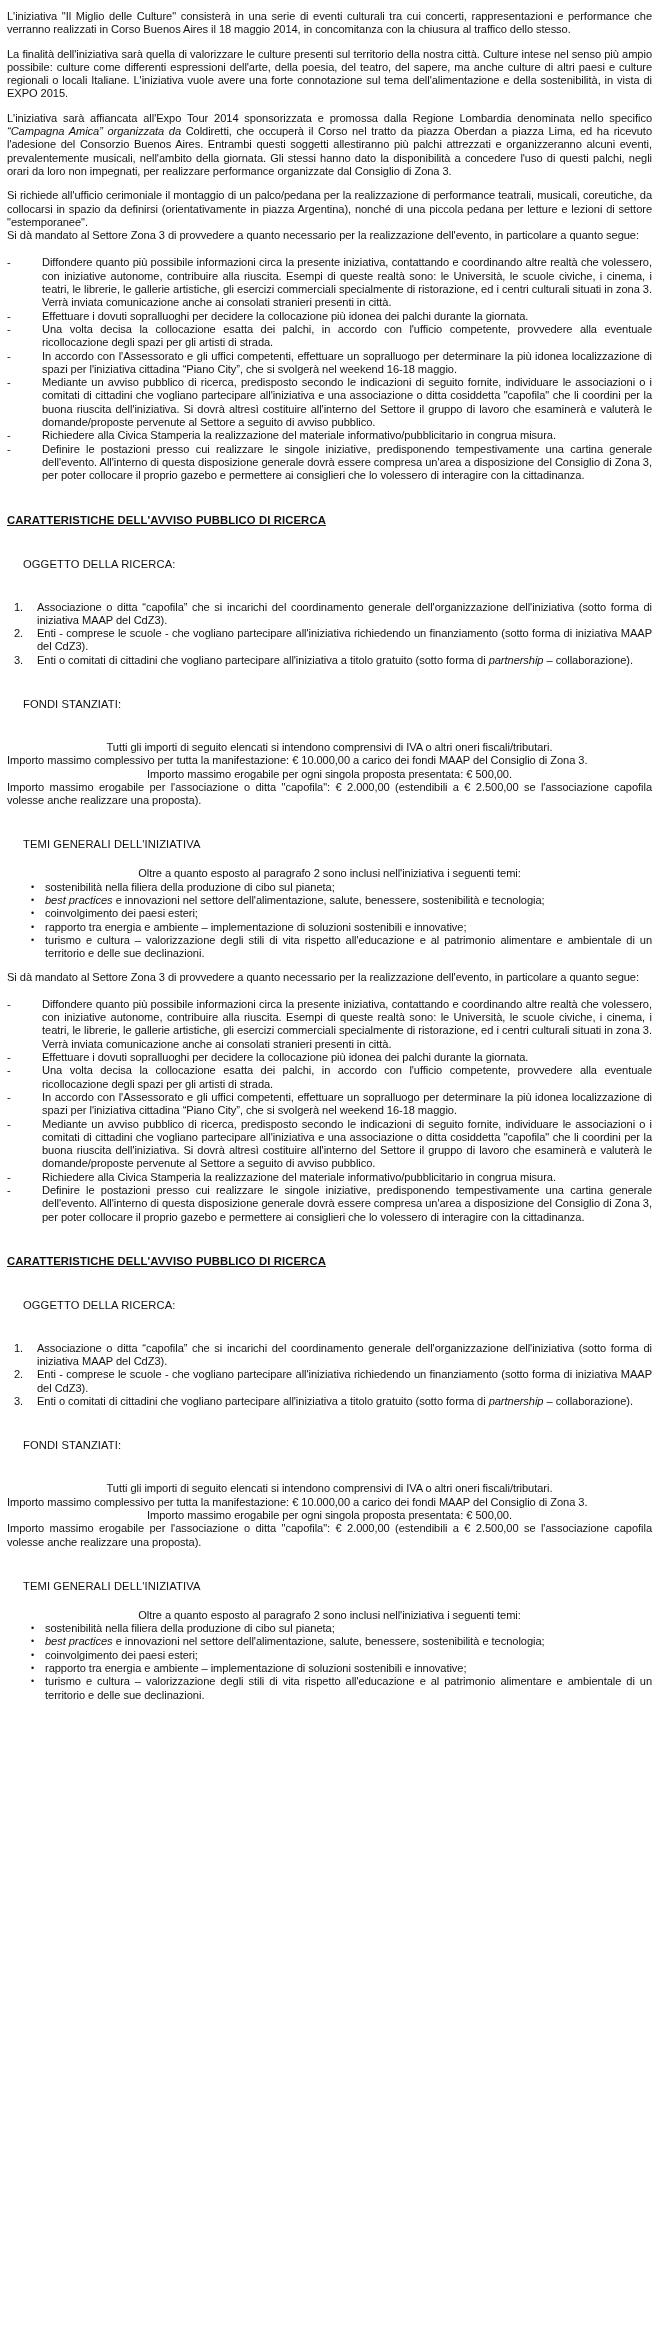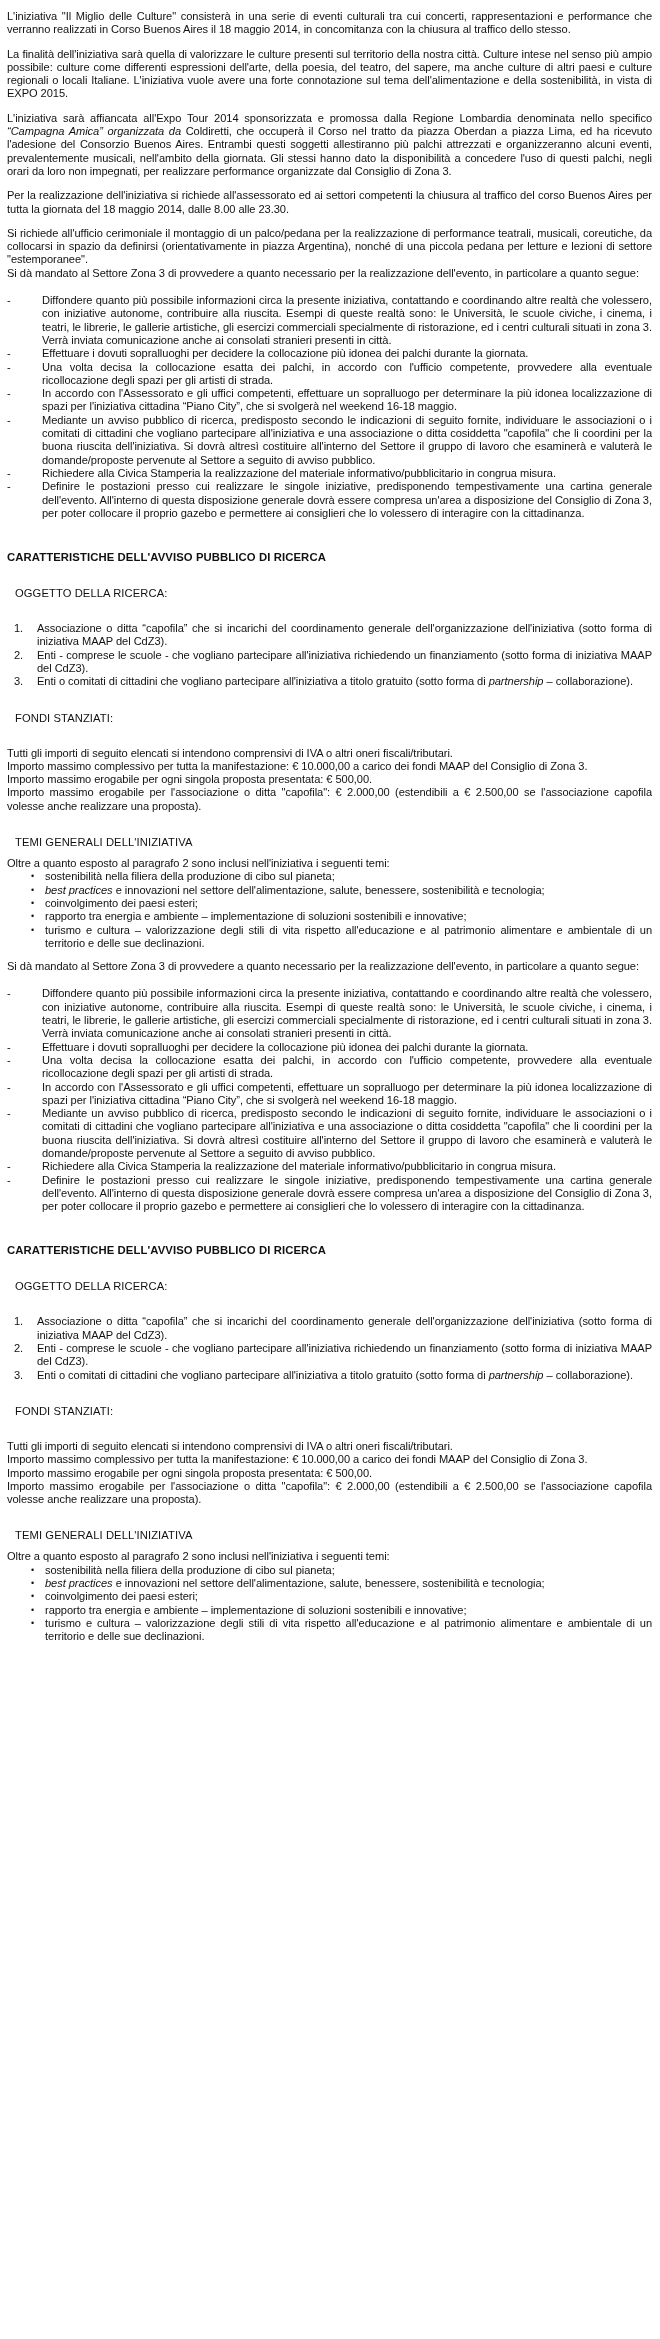--- a/index.html
+++ b/index.html
@@ -38,35 +38,36 @@
     margin: 0 0 0 0;
     font-size: 11.1px;
     line-height: 13.3px;
     text-align: justify;
     letter-spacing: -0.06px;
   }
   p.plain {
     margin: 0;
     font-size: 11.1px;
     line-height: 13.3px;
-    text-align: left;
+    text-align: center;
     letter-spacing: -0.06px;
   }
   .gap-sm { height: 10px; }
   .gap-md { height: 14px; }
   .gap-xl { height: 30px; }
   h2.heading {
     margin: 0;
     font-size: 11.3px;
     line-height: 14px;
     font-weight: bold;
     letter-spacing: 0.1px;
+    text-decoration: underline;
   }
   h3.subheading {
-    margin: 8px;
+    margin: 16px;
     font-size: 11.2px;
     line-height: 14px;
     font-weight: normal;
     letter-spacing: 0.1px;
   }
   
   ul.dash-list {
     list-style: none;
     margin: 0;
     padding: 0;
@@ -141,21 +142,20 @@
 
 <div class="page">
   <div class="doc">
 
     <p class="para">L'iniziativa "Il Miglio delle Culture" consisterà in una serie di eventi culturali tra cui concerti, rappresentazioni e performance che verranno realizzati in Corso Buenos Aires il 18 maggio 2014, in concomitanza con la chiusura al traffico dello stesso.</p>
 
     <p class="para">La finalità dell'iniziativa sarà quella di valorizzare le culture presenti sul territorio della nostra città. Culture intese nel senso più ampio possibile: culture come differenti espressioni dell'arte, della poesia, del teatro, del sapere, ma anche culture di altri paesi e culture regionali o locali Italiane. L'iniziativa vuole avere una forte connotazione sul tema dell'alimentazione e della sostenibilità, in vista di EXPO 2015.</p>
 
     <p class="para"><span>L'iniziativa sarà affiancata all'Expo Tour 2014 sponsorizzata e promossa dalla Regione Lombardia denominata nello specifico </span><i class="it">“Campagna Amica” organizzata da</i><span> Coldiretti, che occuperà il Corso nel tratto da piazza Oberdan a piazza Lima, ed ha ricevuto l'adesione del Consorzio Buenos Aires. Entrambi questi soggetti allestiranno più palchi attrezzati e organizzeranno alcuni eventi, prevalentemente musicali, nell'ambito della giornata. Gli stessi hanno dato la disponibilità a concedere l'uso di questi palchi, negli orari da loro non impegnati, per realizzare performance organizzate dal Consiglio di Zona 3.</span></p>
 
-    <p class="para">Per la realizzazione dell'iniziativa si richiede all'assessorato ed ai settori competenti la chiusura al traffico del corso Buenos Aires per tutta la giornata del 18 maggio 2014, dalle 8.00 alle 23.30.</p>
 
     <p class="tight">Si richiede all'ufficio cerimoniale il montaggio di un palco/pedana per la realizzazione di performance teatrali, musicali, coreutiche, da collocarsi in spazio da definirsi (orientativamente in piazza Argentina), nonché di una piccola pedana per letture e lezioni di settore "estemporanee".</p>
     <p class="tight nojust">Si dà mandato al Settore Zona 3 di provvedere a quanto necessario per la realizzazione dell'evento, in particolare a quanto segue:</p>
 
     <div class="gap-md"></div>
 
     <ul class="dash-list">
       <li><span class="marker">-</span><span>Diffondere quanto più possibile informazioni circa la presente iniziativa, contattando e coordinando altre realtà che volessero, con iniziative autonome, contribuire alla riuscita. Esempi di queste realtà sono: le Università, le scuole civiche, i cinema, i teatri, le librerie, le gallerie artistiche, gli esercizi commerciali specialmente di ristorazione, ed i centri culturali situati in zona 3. Verrà inviata comunicazione anche ai consolati stranieri presenti in città.</span></li>
       <li><span class="marker">-</span><span>Effettuare i dovuti sopralluoghi per decidere la collocazione più idonea dei palchi durante la giornata.</span></li>
       <li><span class="marker">-</span><span>Una volta decisa la collocazione esatta dei palchi, in accordo con l'ufficio competente, provvedere alla eventuale ricollocazione degli spazi per gli artisti di strada.</span></li>

